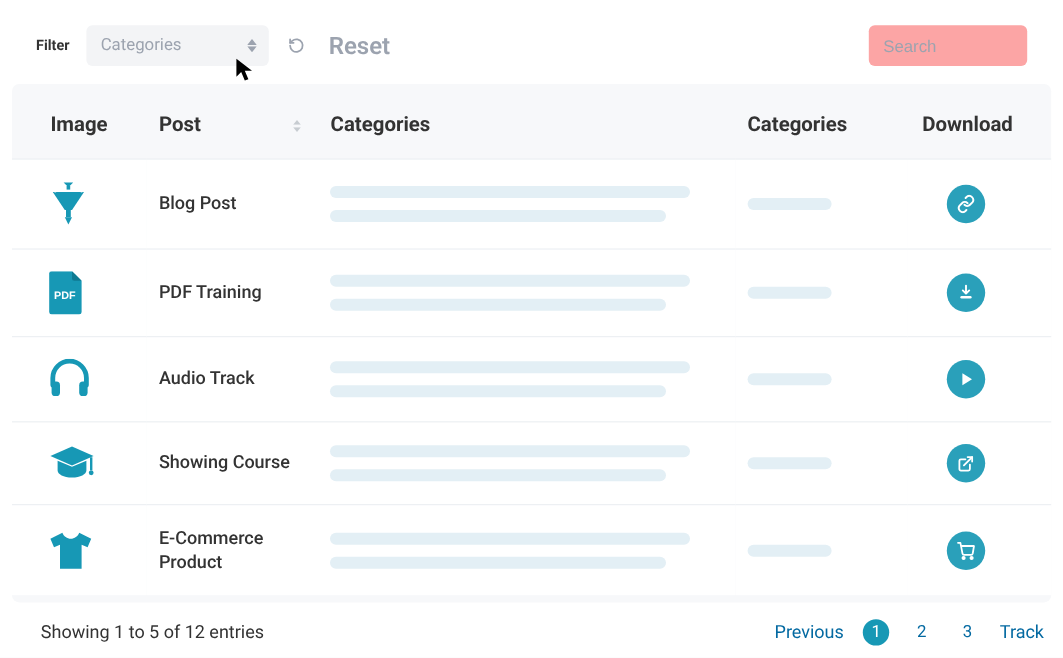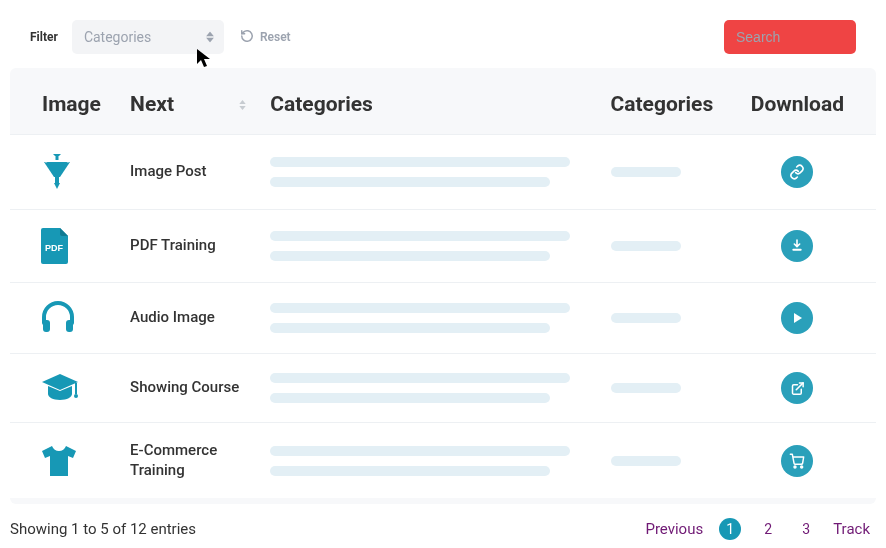--- a/index.html
+++ b/index.html
@@ -45,30 +45,30 @@
     top: 50%;
     transform: translateY(-50%);
     display: flex;
     flex-direction: column;
     line-height: 0;
   }
   .select-wrap .chev svg { display:block; }
   .reset-btn {
     display: inline-flex;
     align-items: center;
-    gap: 6px;
+    gap: 20px;
     color: #9ca3af;
     font-weight: 600;
-    font-size: 12px;
+    font-size: 20px;
     cursor: pointer;
     padding: 6px 4px;
   }
   .filter-spacer { flex: 1; }
   .search-input {
-    background: #ef4444;
+    background: #fca5a5;
     border: none;
     outline: none;
     border-radius: 5px;
     height: 34px;
     padding: 0 12px;
     font-size: 14px;
     color: #333;
     width: 132px;
   }
   .search-input::placeholder { color: #9ca3af; }
@@ -88,21 +88,21 @@
     margin: 0 0 6px 0;
   }
 
   table {
     width: 100%;
     border-collapse: collapse;
   }
   thead th {
     text-align: left;
     font-weight: 700;
-    font-size: 21px;
+    font-size: 17px;
     color: #333;
     padding: 16px 10px 18px 10px;
   }
   thead th.col-image { padding-left: 32px; width: 110px; }
   thead th.col-title { width: 140px; position: relative; }
   thead th.col-desc { width: 340px; }
   thead th.col-cat { width: 140px; }
   thead th.col-dl { text-align: right; width: 110px; padding-right: 32px; }
 
   .sort-handle {
@@ -155,27 +155,28 @@
   .row-icon { color:#be185d; }
   .row-icon svg { display:block; }
 
   
   .footer {
     display:flex;
     align-items:center;
     padding: 8px 6px 0 0;
     font-size: 15px;
     color:#333;
+    margin-left:24px;
   }
   .footer .info { flex:1; }
   .pager { display:flex; align-items:center; gap:16px; }
   .pager .pg {
     cursor:pointer;
     font-size:15px;
-    color:#701a75;
+    color:#0369a1;
   }
   .pager .num {
     width:22px; height:22px; border-radius:50%;
     display:inline-flex; align-items:center; justify-content:center;
     font-size:14px;
   }
   .pager .num.active {
     background:#1798b5; color:#fff;
   }
 
@@ -220,21 +221,21 @@
     </svg>
   </span>
 </div>
 
 <div class="table-wrap">
   <table>
     <thead>
       <tr>
         <th class="col-image"><span>Image</span></th>
         <th class="col-title">
-          <span>Next</span>
+          <span>Post</span>
           <span class="sort-handle updown-arrows">
             <svg width="7" height="4" viewBox="0 0 8 5">
                 <path d="M0 5 L4 0 L8 5 Z" fill="#c7ccd1"></path>
               </svg>
             <svg width="7" height="4" viewBox="0 0 8 5" style="margin-top:2px;">
                 <path d="M0 0 L4 5 L8 0 Z" fill="#c7ccd1"></path>
               </svg>
           </span>
         </th>
         <th class="col-desc"><span>Categories</span></th>
@@ -252,21 +253,21 @@
               <rect x="15.5" y="4" width="3" height="3"></rect>
               <polygon points="4,9 30,9 20,24 14,24"></polygon>
               <rect x="15" y="24" width="4" height="6"></rect>
               <polygon points="14,30 20,30 17,36"></polygon>
               <circle cx="6" cy="8" r="1.5" fill="#fff"></circle>
               <circle cx="28" cy="8" r="1.5" fill="#fff"></circle>
             </svg>
           </span>
         </td>
         <td>
-            <div class="title-cell">Image Post</div>
+            <div class="title-cell">Blog Post</div>
           </td>
         <td>
           <div class="sk-stack">
             <div class="sk w1"></div>
               <div class="sk w2"></div>
           </div>
         </td>
         <td>
             <div class="sk cat"></div>
           </td>
@@ -320,21 +321,21 @@
         <td class="col-image">
           <span class="row-icon">
             <svg width="36" height="34" viewBox="0 0 36 34" fill="none" stroke="#1798b5" stroke-width="4" stroke-linecap="round">
               <path d="M4 22 V16 a14 14 0 0 1 28 0 V22"></path>
               <rect x="3" y="19" width="7" height="12" rx="3" fill="#1798b5" stroke="none"></rect>
               <rect x="26" y="19" width="7" height="12" rx="3" fill="#1798b5" stroke="none"></rect>
             </svg>
           </span>
         </td>
         <td>
-            <div class="title-cell">Audio Image</div>
+            <div class="title-cell">Audio Track</div>
           </td>
         <td>
           <div class="sk-stack">
             <div class="sk w1"></div>
               <div class="sk w2"></div>
           </div>
         </td>
         <td>
             <div class="sk cat"></div>
           </td>
@@ -387,21 +388,21 @@
 
       <tr>
         <td class="col-image">
           <span class="row-icon">
             <svg width="38" height="34" viewBox="0 0 38 34" fill="#1798b5">
               <path d="M12 2 L2 7 L5 14 L10 12 V32 H28 V12 L33 14 L36 7 L26 2 C25 5 22 7 19 7 C16 7 13 5 12 2 Z"></path>
             </svg>
           </span>
         </td>
         <td>
-            <div class="title-cell">E-Commerce Training</div>
+            <div class="title-cell">E-Commerce Product</div>
           </td>
         <td>
           <div class="sk-stack">
             <div class="sk w1"></div>
               <div class="sk w2"></div>
           </div>
         </td>
         <td>
             <div class="sk cat"></div>
           </td>

